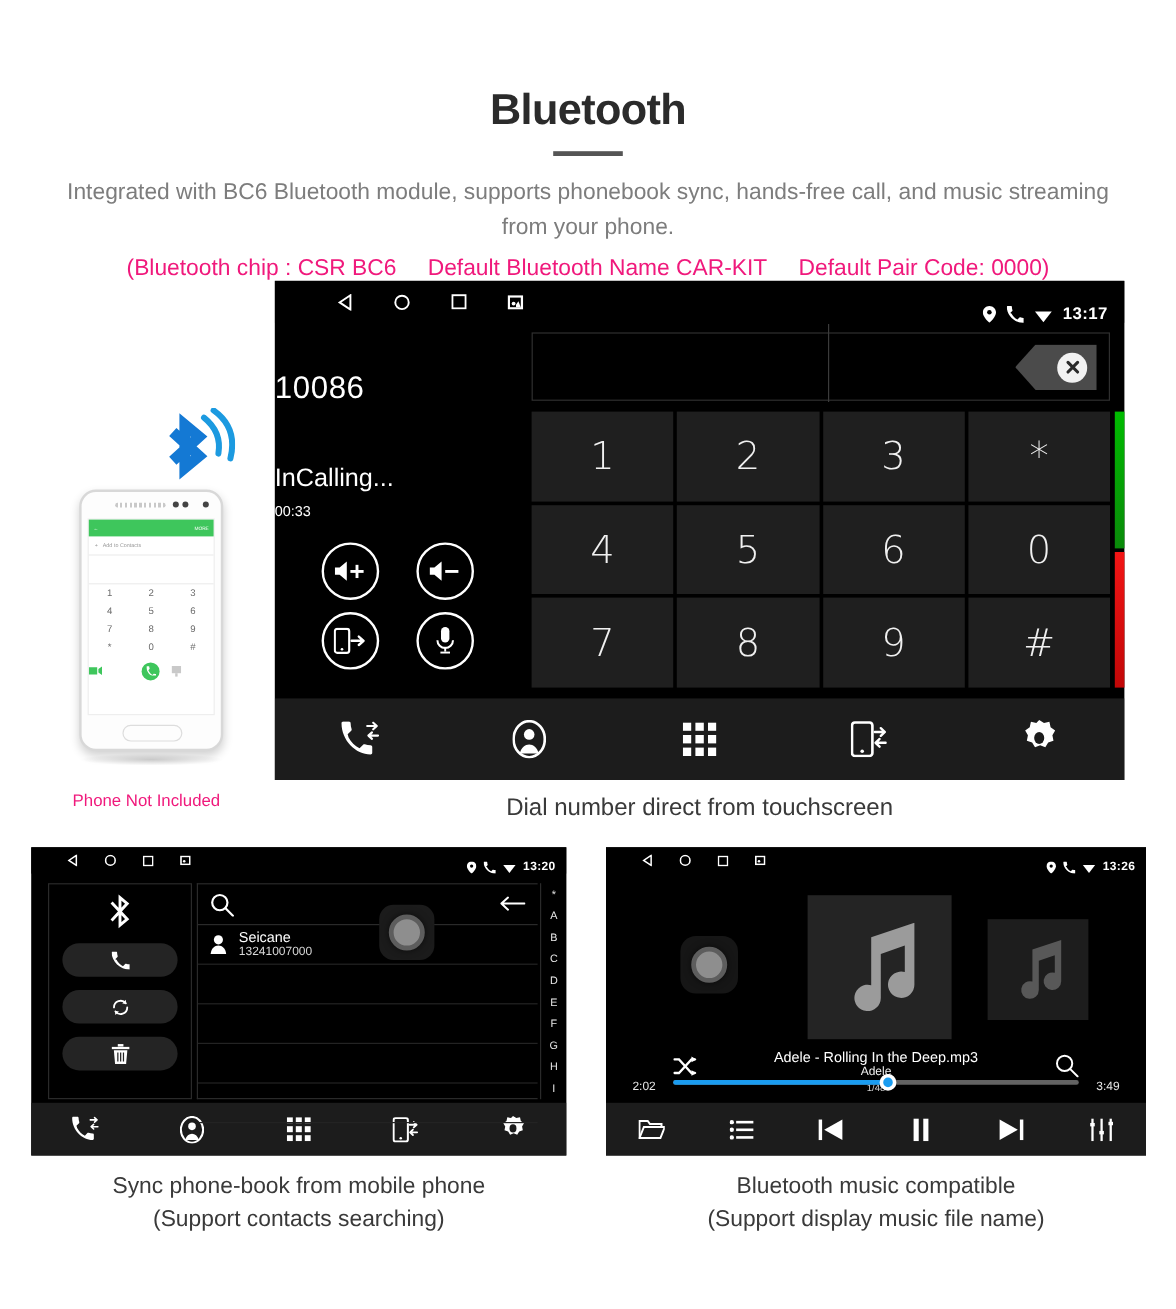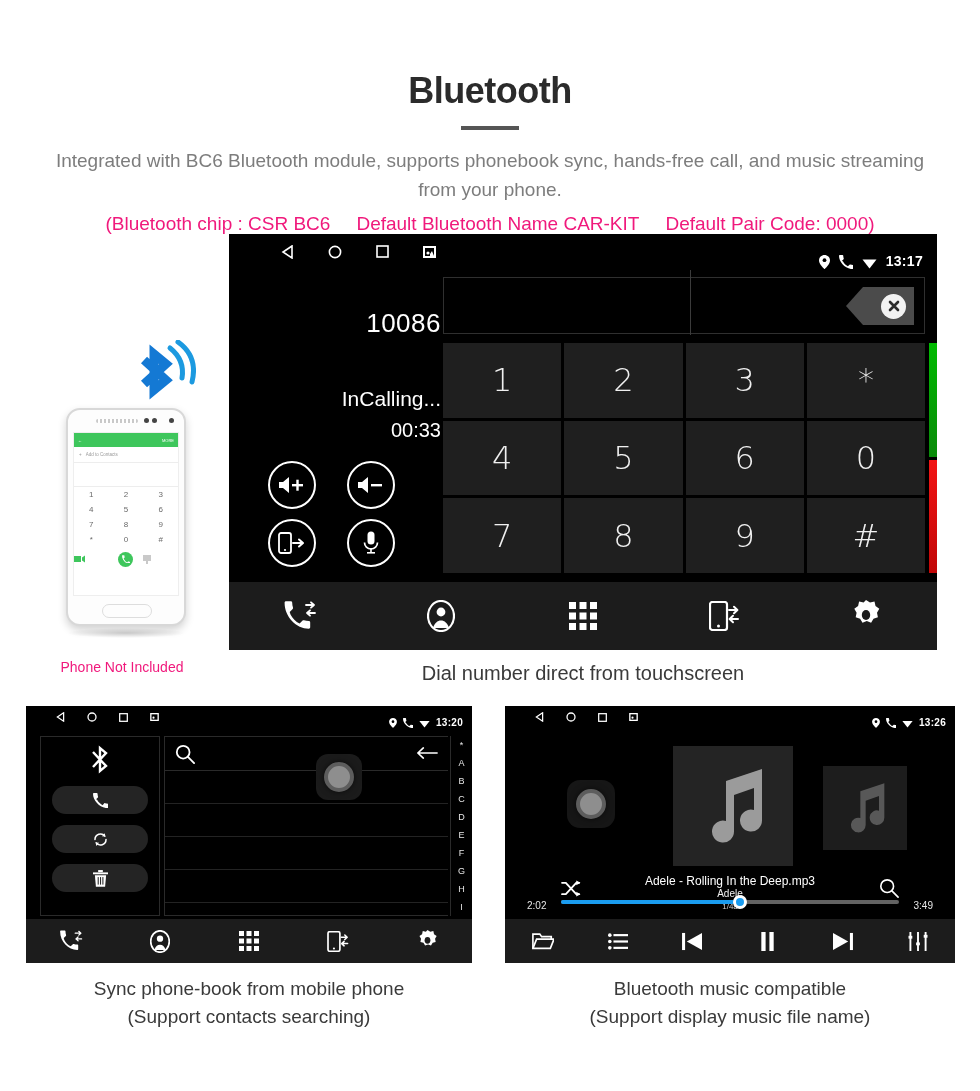--- a/index.html
+++ b/index.html
@@ -41,25 +41,25 @@
   .sb-right {
     position:absolute; right:14px; top:0; height:35px;
     display:flex; align-items:flex-end; gap:9px;
   }
   .sb-time { font-size:14px; font-weight:bold; letter-spacing:0.3px; color:#fff; }
 
   .dialer-body { position:relative; height:313px; }
 
   .callinfo {
     position:absolute; left:0; top:0; width:212px; height:313px;
-    color:#fff; text-align:right;
+    color:#fff; text-align:left;
   }
   .num-big { font-size:26px; margin-top:39px; letter-spacing:0.5px; font-weight:400;}
   .call-state { font-size:21px; margin-top:48px; }
-  .call-timer { font-size:20px; margin-top:8px; }
+  .call-timer { font-size:12px; margin-top:8px; }
   .ctrl-grid {
     display:grid; grid-template-columns:repeat(2,1fr); gap:0px 14px;
     padding:14px 38px 0 30px;
   }
   .circ-btn {
     width:48px; height:48px; border:2px solid #fff; border-radius:50%;
     display:flex; align-items:center; justify-content:center;
     margin:5px auto;
   }
 
@@ -559,20 +559,32 @@
                 <circle cx="9" cy="9" r="7" fill="none" stroke="#fff" stroke-width="2"></circle>
                 <path d="M14.2 14.2 L21 21" stroke="#fff" stroke-width="2" stroke-linecap="round"></path>
               </svg>
           </span>
           <span class="pb-back">
             <svg width="22" height="14" viewBox="0 0 24 14">
                 <path d="M23 7 H2 M8 1.5 L2 7 L8 12.5" fill="none" stroke="#fff" stroke-width="1.8" stroke-linecap="round" stroke-linejoin="round"></path>
               </svg>
           </span>
         </div>
+        <div class="pb-row">
+          <span>
+            <svg width="14" height="16" viewBox="0 0 14 16" fill="#fff">
+                <circle cx="7" cy="4.2" r="3.8"></circle>
+                <path d="M0.5 16c0.6-4.6 3.2-7 6.5-7s5.9 2.4 6.5 7z"></path>
+              </svg>
+          </span>
+          <span>
+            <div class="pb-name">Seicane</div>
+            <div class="pb-phone">13241007000</div>
+          </span>
+        </div>
         <div class="pb-row"></div>
         <div class="pb-row"></div>
         <div class="pb-row"></div>
         <div class="pb-row"></div>
       </div>
 
       <div class="pb-idx">
         <span>*</span>
         <span>A</span>
         <span>B</span>

